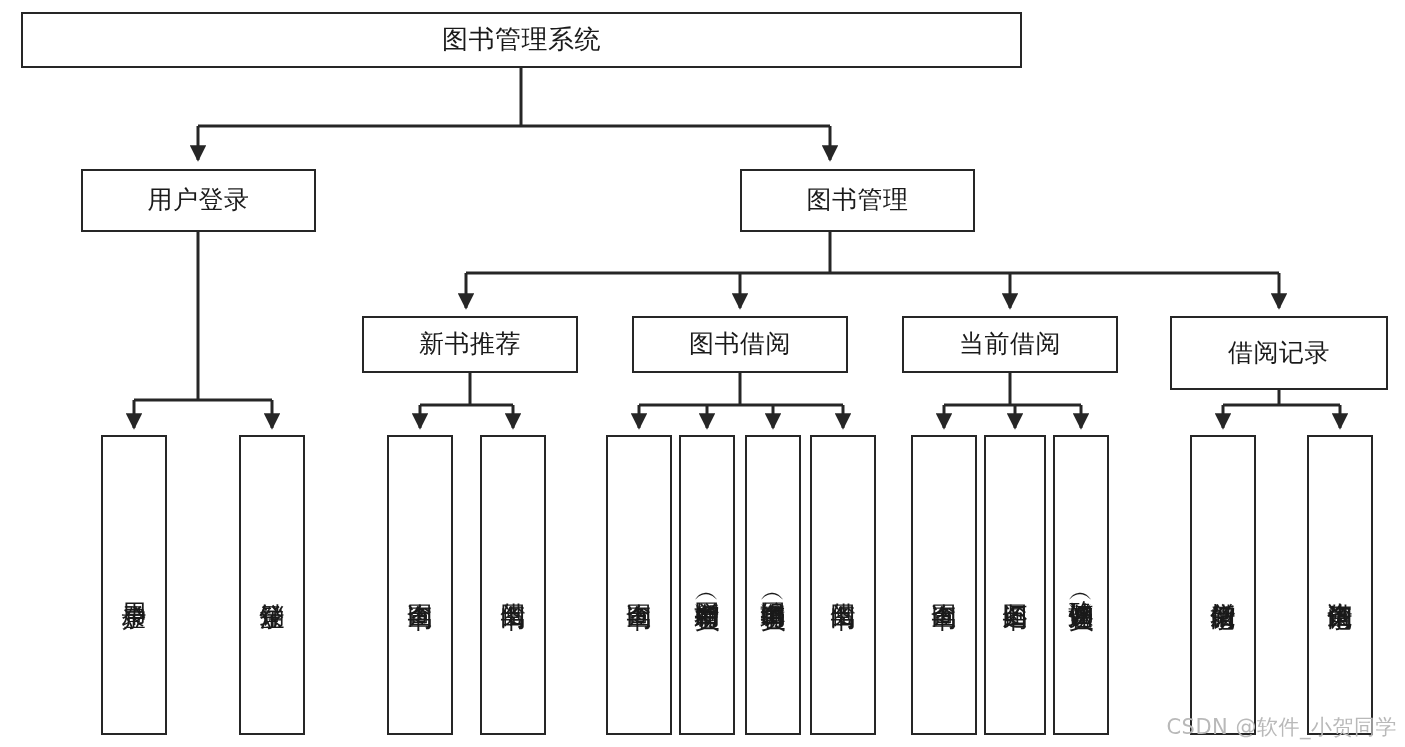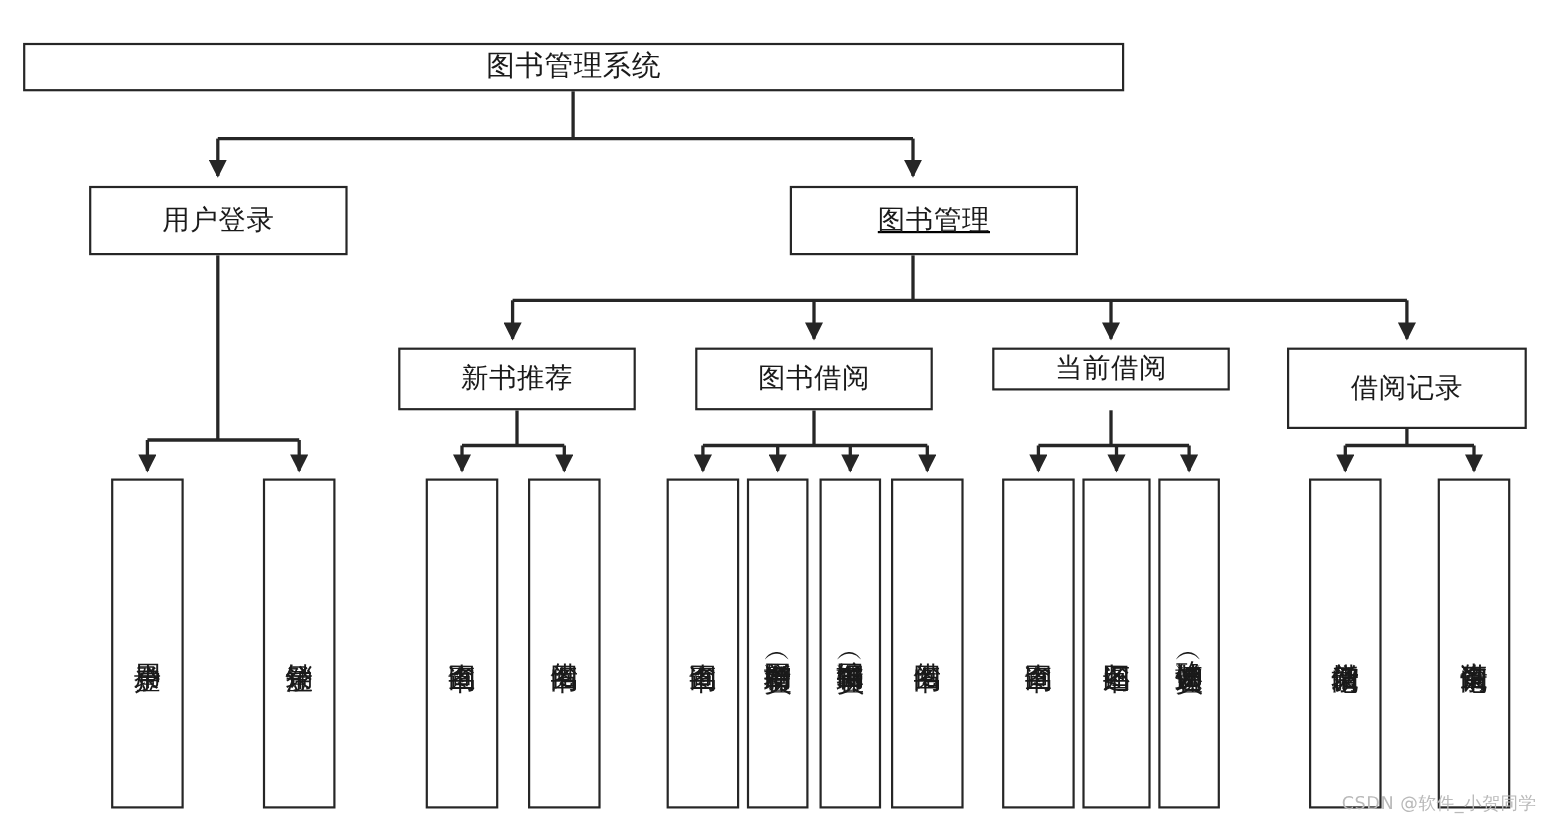--- a/index.html
+++ b/index.html
@@ -53,21 +53,21 @@
     letter-spacing: 1px;
     line-height: 1;
   }
   .title-label {
     font-size: 26px;
   }
   .watermark {
     position: absolute;
     right: 8px;
     bottom: 6px;
-    font-size: 16px;
+    font-size: 21px;
     color: #b9b9b9;
     white-space: nowrap;
     letter-spacing: 0.5px;
   }
 </style>
 </head>
 <body>
 
 <div id="diagram-root">
 
@@ -115,38 +115,38 @@
       <path d="M 1015 405 L 1015 428" marker-end="url(#arrow)"></path>
       <path d="M 1081 405 L 1081 428" marker-end="url(#arrow)"></path>
 
       <path d="M 1279 373 L 1279 405"></path>
       <path d="M 1223 405 L 1340 405"></path>
       <path d="M 1223 405 L 1223 428" marker-end="url(#arrow)"></path>
       <path d="M 1340 405 L 1340 428" marker-end="url(#arrow)"></path>
     </g>
   </svg>
 
-  <div class="node" style="left:21px; top:12px; width:1001px; height:44px;margin-top:27px;">
+  <div class="node" style="left:21px; top:12px; width:1001px; height:56px;">
     <span class="node-label title-label">图书管理系统</span>
   </div>
 
   <div class="node" style="left:81px; top:169px; width:235px; height:63px;">
     <span class="node-label h-label">用户登录</span>
   </div>
-  <div class="node" style="left:718px; top:169px; width:262px; height:63px;text-decoration:underline;">
+  <div class="node" style="left:740px; top:169px; width:235px; height:63px;">
     <span class="node-label h-label">图书管理</span>
   </div>
 
   <div class="node" style="left:362px; top:316px; width:216px; height:57px;text-align:center;">
     <span class="node-label h-label">新书推荐</span>
   </div>
   <div class="node" style="left:632px; top:316px; width:216px; height:57px;">
     <span class="node-label h-label">图书借阅</span>
   </div>
-  <div class="node" style="left:902px; top:316px; width:216px; height:39px;">
+  <div class="node" style="left:902px; top:316px; width:216px; height:57px;">
     <span class="node-label h-label">当前借阅</span>
   </div>
   <div class="node" style="left:1170px; top:316px; width:218px; height:74px;">
     <span class="node-label h-label">借阅记录</span>
   </div>
 
   <div class="node" style="left:101px; top:435px; width:66px; height:300px;">
     <span class="node-label v-label">用户登录</span>
   </div>
   <div class="node" style="left:239px; top:435px; width:66px; height:300px;">

